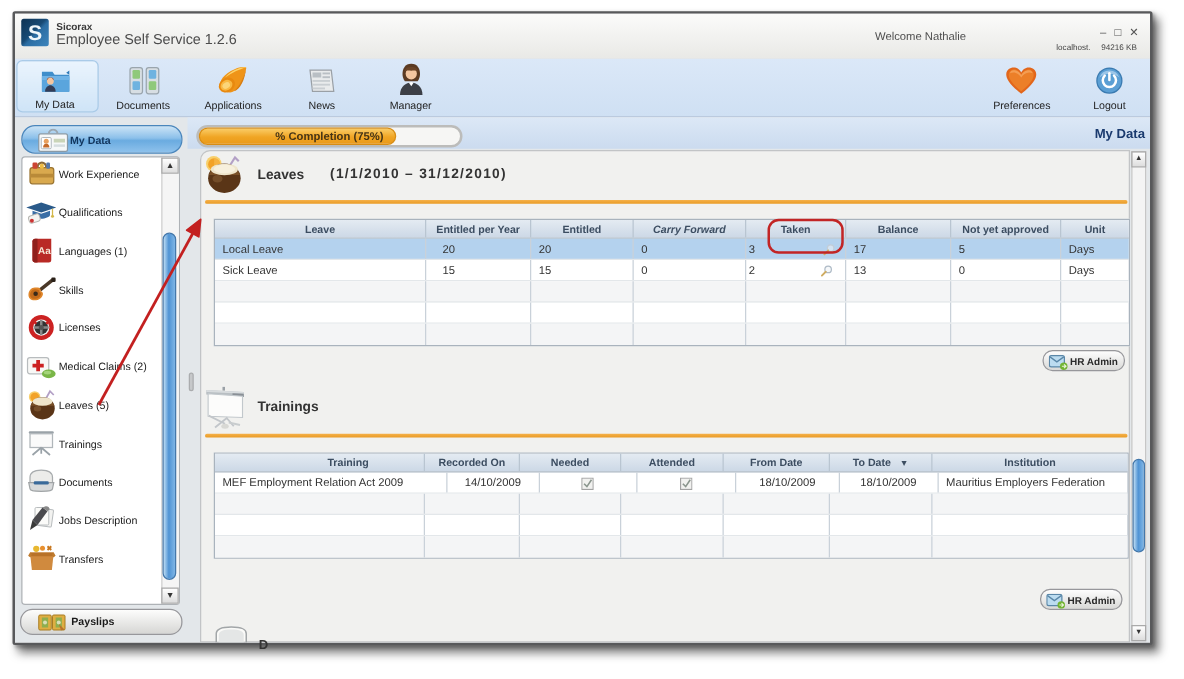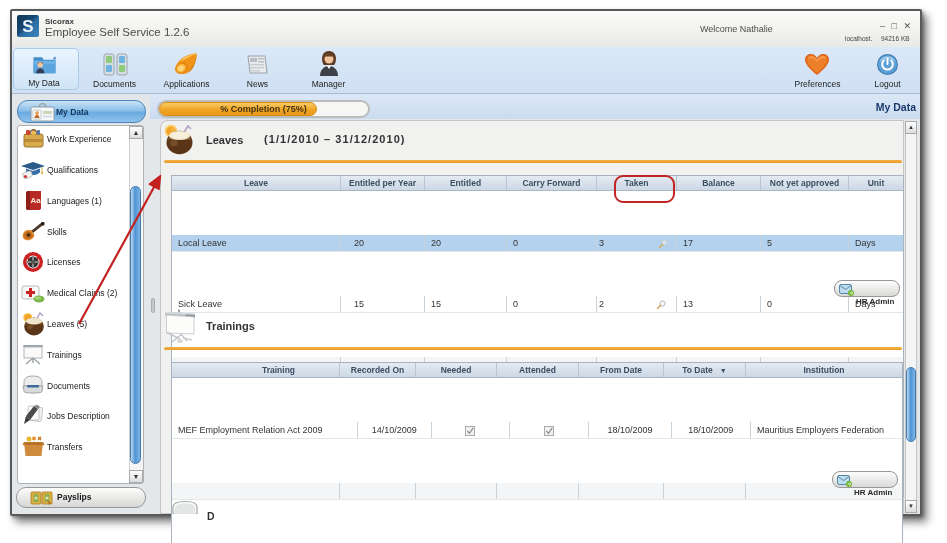--- a/index.html
+++ b/index.html
@@ -15,34 +15,34 @@
 #mainbg{left:12px;top:94px;width:908px;height:420px;background:#e3e7ea;}
 #strip{left:150px;top:94px;width:770px;height:25px;background:linear-gradient(#dce8f6,#cbdbef);}
 #panel{left:160px;top:120px;width:744px;height:394px;background:#f1f1ef;
   border:1px solid #c2c4c6;border-radius:8px 0 0 0;box-sizing:border-box;}
 .t{white-space:nowrap;}
 .tblhead{display:flex;height:14px;background:linear-gradient(#e4ebf2,#ccd8e6);
   border-bottom:1px solid #aab6c2;}
 .th{box-sizing:border-box;border-right:1px solid #b9c5d1;font-size:8.5px;font-weight:bold;
   color:#3c4d61;text-align:center;padding-top:2px;}
 .th:last-child{border-right:none;}
-.tr{display:flex;height:17px;box-sizing:border-box;border-bottom:1px solid #e3e7ea;margin-top:44px;}
+.tr{display:flex;height:17px;box-sizing:border-box;border-bottom:1px solid #e3e7ea;}
 .tr:last-child{border-bottom:none;}
 .td{box-sizing:border-box;border-right:1px solid #c9d1d9;font-size:9px;color:#333;
   padding:3px 0 0 6px;position:relative;}
 .td:last-child{border-right:none;}
 .td.c{padding-left:0;text-align:center;}
 .tbl{position:absolute;border:1px solid #a9b3bd;background:#fff;}
 .rowblue{background:#b4d2ee;}
 .rowgray{background:#f4f5f6;}
 .secname{font-size:11px;font-weight:bold;color:#333;}
 .oline{position:absolute;height:3px;background:linear-gradient(#f5b14a,#e99b25);border-radius:2px;}
 .hradmin{position:absolute;width:66px;height:17px;border:1px solid #97979b;border-radius:8px;
   background:linear-gradient(#fdfdfd,#d9d9d7);box-sizing:border-box;}
-.hradmin span{position:absolute;left:21px;top:16px;font-size:8px;font-weight:bold;color:#2a2a2a;white-space:nowrap;}
+.hradmin span{position:absolute;left:21px;top:4px;font-size:8px;font-weight:bold;color:#2a2a2a;white-space:nowrap;}
 .sideitem{position:absolute;font-size:8.5px;color:#1a1a1a;}
 .tbicon{position:absolute;}
 .tblabel{position:absolute;font-size:8.5px;color:#222;text-align:center;}
 </style>
 </head>
 <body>
 <div id="page">
   <div id="win" class="abs"></div>
   <div id="titlebar" class="abs"></div>
   <div id="toolbar" class="abs"></div>
@@ -285,21 +285,21 @@
   </svg>
   <div class="abs t secname" style="left:206px;top:133.5px;">Leaves</div>
   <div class="abs t secname" style="left:264px;top:133px;letter-spacing:1.05px;">(1/1/2010 – 31/12/2010)</div>
   <div class="oline" style="left:164px;top:160px;width:738px;"></div>
 
   <div class="tbl" style="left:171px;top:175px;width:731px;">
     <div class="tblhead">
       <div class="th" style="width:169px;">Leave</div>
       <div class="th" style="width:84px;">Entitled per Year</div>
       <div class="th" style="width:82px;">Entitled</div>
-      <div class="th" style="width:90px;">Carry Forward</div>
+      <div class="th" style="width:90px;font-style:italic;">Carry Forward</div>
       <div class="th" style="width:80px;">Taken</div>
       <div class="th" style="width:84px;">Balance</div>
       <div class="th" style="width:88px;">Not yet approved</div>
       <div class="th" style="width:54px;">Unit</div>
     </div>
     <div class="tr rowblue">
       <div class="td" style="width:169px;">Local Leave</div>
       <div class="td" style="width:84px;padding-left:13px;">20</div>
       <div class="td" style="width:82px;">20</div>
       <div class="td" style="width:90px;">0</div>

